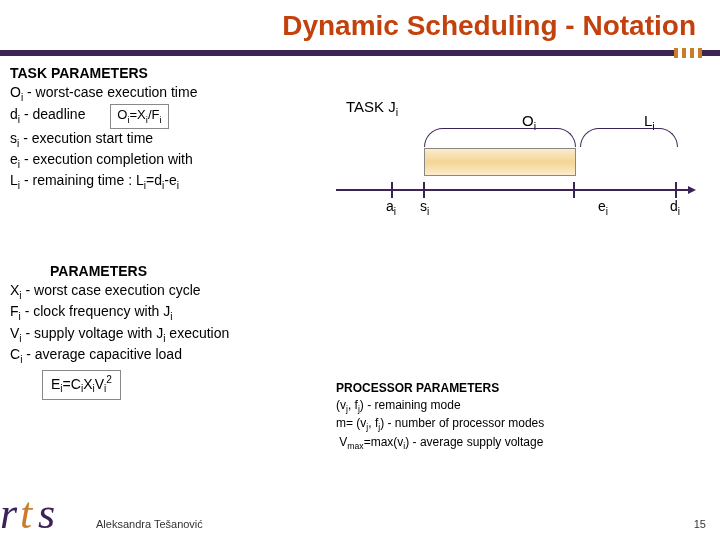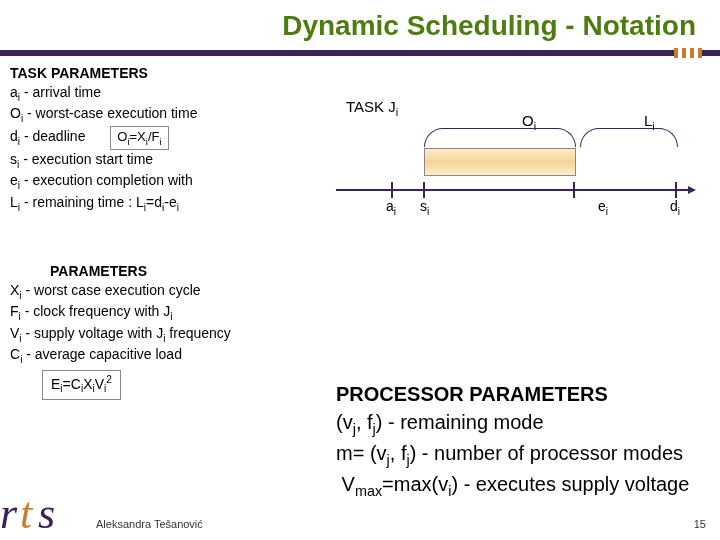--- a/index.html
+++ b/index.html
@@ -1,54 +1,53 @@
 <!DOCTYPE html>
 <html><head>
 <meta charset="utf-8">
 <style>
   html,body{margin:0;padding:0;width:720px;height:540px;background:#fff;font-family:Arial,Helvetica,sans-serif;color:#000;overflow:hidden}
   .slide{position:relative;width:720px;height:540px}
-  .title{position:absolute;top:10px;right:24px;font-size:28px;font-weight:bold;color:#4d7c0f}
+  .title{position:absolute;top:10px;right:24px;font-size:28px;font-weight:bold;color:#c2410c}
   .rule{position:absolute;top:50px;left:0;right:0;height:6px;background:#3c2357}
   .rule:after{content:"";position:absolute;right:18px;top:-2px;width:28px;height:10px;background:repeating-linear-gradient(90deg,#c97d2a 0 4px,#fff 4px 8px)}
   .taskparams{position:absolute;top:64px;left:10px;width:300px;font-size:14px;line-height:1.35}
   .taskparams .hdr{font-weight:bold}
   .eqbox{display:inline-block;border:1px solid #888;padding:1px 6px;margin-left:21px;font-size:13px}
   .diagram{position:absolute;top:98px;left:336px;width:360px;height:140px}
   .tlabel{position:absolute;top:0;left:10px;font-size:15px}
   .oi{position:absolute;top:14px;left:186px;font-size:15px}
   .li{position:absolute;top:14px;left:308px;font-size:15px}
   .timeline{position:absolute;top:84px;left:0;width:360px}
   .axis{stroke:#3c2357;stroke-width:2;fill:none}
   .tick{stroke:#3c2357;stroke-width:2}
   .bar{position:absolute;top:50px;left:88px;width:150px;height:26px;border:1px solid #888;background:linear-gradient(#fdeccc,#f3d596,#fdeccc)}
   .arc{position:absolute;border:1.5px solid #3c2357;border-bottom:none;border-radius:60px 60px 0 0}
   .mark{position:absolute;top:100px;font-size:14px}
   .energy{position:absolute;top:262px;left:10px;width:310px;font-size:14px;line-height:1.35}
   .energy .hdr{font-weight:bold}
   .ebox{display:inline-block;border:1px solid #888;padding:2px 8px;margin-top:4px;margin-left:32px;font-size:14px}
-  .proc{position:absolute;top:380px;left:336px;width:360px;font-size:20px;line-height:1.4}
+  .proc{position:absolute;top:380px;left:336px;width:360px;font-size:12px;line-height:1.4}
   .proc .hdr{font-weight:bold}
   .footer-logo{position:absolute;left:0;bottom:0;width:90px;height:64px}
   .footer-logo svg{width:90px;height:64px}
   .footer-name{position:absolute;left:96px;bottom:10px;font-size:11px;color:#333}
   .pagenum{position:absolute;right:14px;bottom:10px;font-size:11px;color:#333}
   sub{font-size:0.72em}
   sup{font-size:0.72em}
 </style>
 </head>
 <body>
 
 <div class="slide">
   <div class="title">Dynamic Scheduling - Notation</div>
   <div class="rule"></div>
 
   <div class="taskparams">
     <div class="hdr">TASK PARAMETERS</div>
-    <div><span>a</span><sub>i</sub><span> - arrival time</span></div>
     <div><span>O</span><sub>i</sub><span> - worst-case execution time</span></div>
     <div><span>d</span><sub>i</sub><span> - deadline</span>
       <span class="eqbox"><span>O</span><sub>i</sub><span>=X</span><sub>i</sub><span>/F</span><sub>i</sub></span>
     </div>
     <div><span>s</span><sub>i</sub><span> - execution start time</span></div>
     <div><span>e</span><sub>i</sub><span> - execution completion with</span></div>
     <div><span>L</span><sub>i</sub><span> - remaining time : L</span><sub>i</sub><span>=d</span><sub>i</sub><span>-e</span><sub>i</sub></div>
   </div>
 
   <div class="diagram">
@@ -69,30 +68,30 @@
     <div class="mark" style="left:50px"><span>a</span><sub>i</sub></div>
     <div class="mark" style="left:84px"><span>s</span><sub>i</sub></div>
     <div class="mark" style="left:262px"><span>e</span><sub>i</sub></div>
     <div class="mark" style="left:334px"><span>d</span><sub>i</sub></div>
   </div>
 
   <div class="energy">
     <div class="hdr" style="padding-left:40px">PARAMETERS</div>
     <div><span>X</span><sub>i</sub><span> - worst case execution cycle</span></div>
     <div><span>F</span><sub>i</sub><span> - clock frequency with J</span><sub>i</sub></div>
-    <div><span>V</span><sub>i</sub><span> - supply voltage with J</span><sub>i</sub><span> frequency</span></div>
+    <div><span>V</span><sub>i</sub><span> - supply voltage with J</span><sub>i</sub><span> execution</span></div>
     <div><span>C</span><sub>i</sub><span> - average capacitive load</span></div>
     <div class="ebox"><span>E</span><sub>i</sub><span>=C</span><sub>i</sub><span>X</span><sub>i</sub><span>V</span><sub>i</sub><sup>2</sup></div>
   </div>
 
   <div class="proc">
     <div class="hdr">PROCESSOR PARAMETERS</div>
     <div><span>(v</span><sub>j</sub><span>, f</span><sub>j</sub><span>) - remaining mode</span></div>
     <div><span>m= (v</span><sub>j</sub><span>, f</span><sub>j</sub><span>) - number of processor modes</span></div>
-    <div>&nbsp;<span>V</span><sub>max</sub><span>=max(v</span><sub>i</sub><span>) - executes supply voltage</span></div>
+    <div>&nbsp;<span>V</span><sub>max</sub><span>=max(v</span><sub>i</sub><span>) - average supply voltage</span></div>
   </div>
 
   <div class="footer-logo">
     <svg viewBox="0 0 90 64">
       <text x="0" y="52" font-family="Georgia,serif" font-style="italic" font-size="44" fill="#3c2357">r</text>
       <text x="20" y="52" font-family="Georgia,serif" font-style="italic" font-size="44" fill="#c97d2a">t</text>
       <text x="38" y="52" font-family="Georgia,serif" font-style="italic" font-size="44" fill="#3c2357">s</text>
     </svg>
   </div>
   <div class="footer-name">Aleksandra Tešanović</div>

